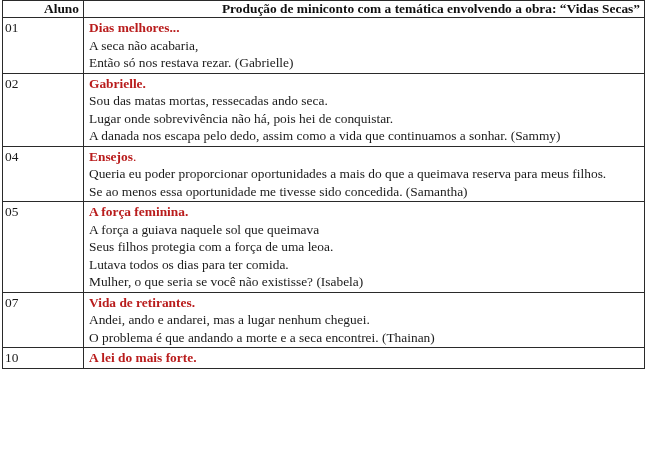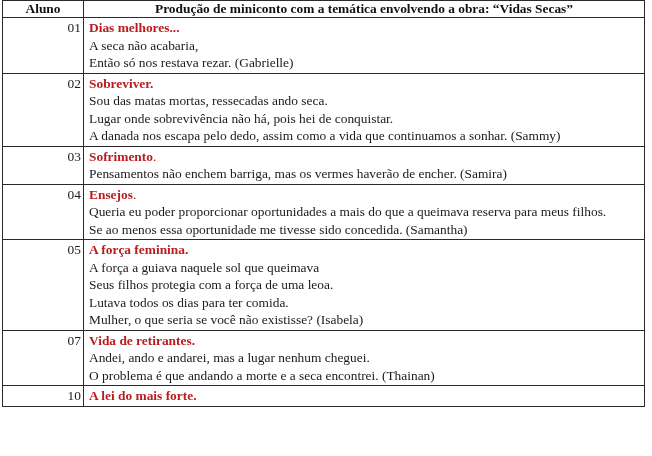--- a/index.html
+++ b/index.html
@@ -14,29 +14,29 @@
     font-size: 13.4px;
     color: #1a1a1a;
     line-height: 17.5px;
   }
   table.minicontos th, table.minicontos td {
     border: 1px solid #2a2a2a;
     vertical-align: top;
   }
   table.minicontos th {
     font-weight: bold;
-    text-align: center;
+    text-align: right;
     padding: 0px 4px 0px 4px;
     height: 16px;
     line-height: 16px;
     color: #111;
   }
   th.col-aluno { width: 72px; }
   td.aluno-num {
-    text-align: right;
+    text-align: left;
     padding: 1px 2px 0 2px;
   }
   td.conto {
     padding: 1px 6px 1px 5px;
   }
   .conto-title {
     font-weight: bold;
     color: #b91c1c;
     display: block;
   }
@@ -59,34 +59,27 @@
       <td class="conto">
         <span class="conto-title"><span>Dias melhores...</span><span style="font-weight:normal"></span></span>
         <span class="conto-line">A seca não acabaria,</span>
         <span class="conto-line">Então só nos restava rezar. (Gabrielle)</span>
       </td>
     </tr>
 
     <tr>
       <td class="aluno-num">02</td>
       <td class="conto">
-        <span class="conto-title"><span>Sobreviver.</span><span style="font-weight:normal"></span></span>
+        <span class="conto-title"><span>Gabrielle.</span><span style="font-weight:normal"></span></span>
         <span class="conto-line">Sou das matas mortas, ressecadas ando seca.</span>
         <span class="conto-line">Lugar onde sobrevivência não há, pois hei de conquistar.</span>
         <span class="conto-line">A danada nos escapa pelo dedo, assim como a vida que continuamos a sonhar. (Sammy)</span>
       </td>
     </tr>
 
-    <tr>
-      <td class="aluno-num">03</td>
-      <td class="conto">
-        <span class="conto-title"><span>Sofrimento</span><span style="font-weight:normal">.</span></span>
-        <span class="conto-line">Pensamentos não enchem barriga, mas os vermes haverão de encher. (Samira)</span>
-      </td>
-    </tr>
 
     <tr>
       <td class="aluno-num">04</td>
       <td class="conto">
         <span class="conto-title"><span>Ensejos</span><span style="font-weight:normal">.</span></span>
         <span class="conto-line">Queria eu poder proporcionar oportunidades a mais do que a queimava reserva para meus filhos.</span>
         <span class="conto-line">Se ao menos essa oportunidade me tivesse sido concedida. (Samantha)</span>
       </td>
     </tr>
 

